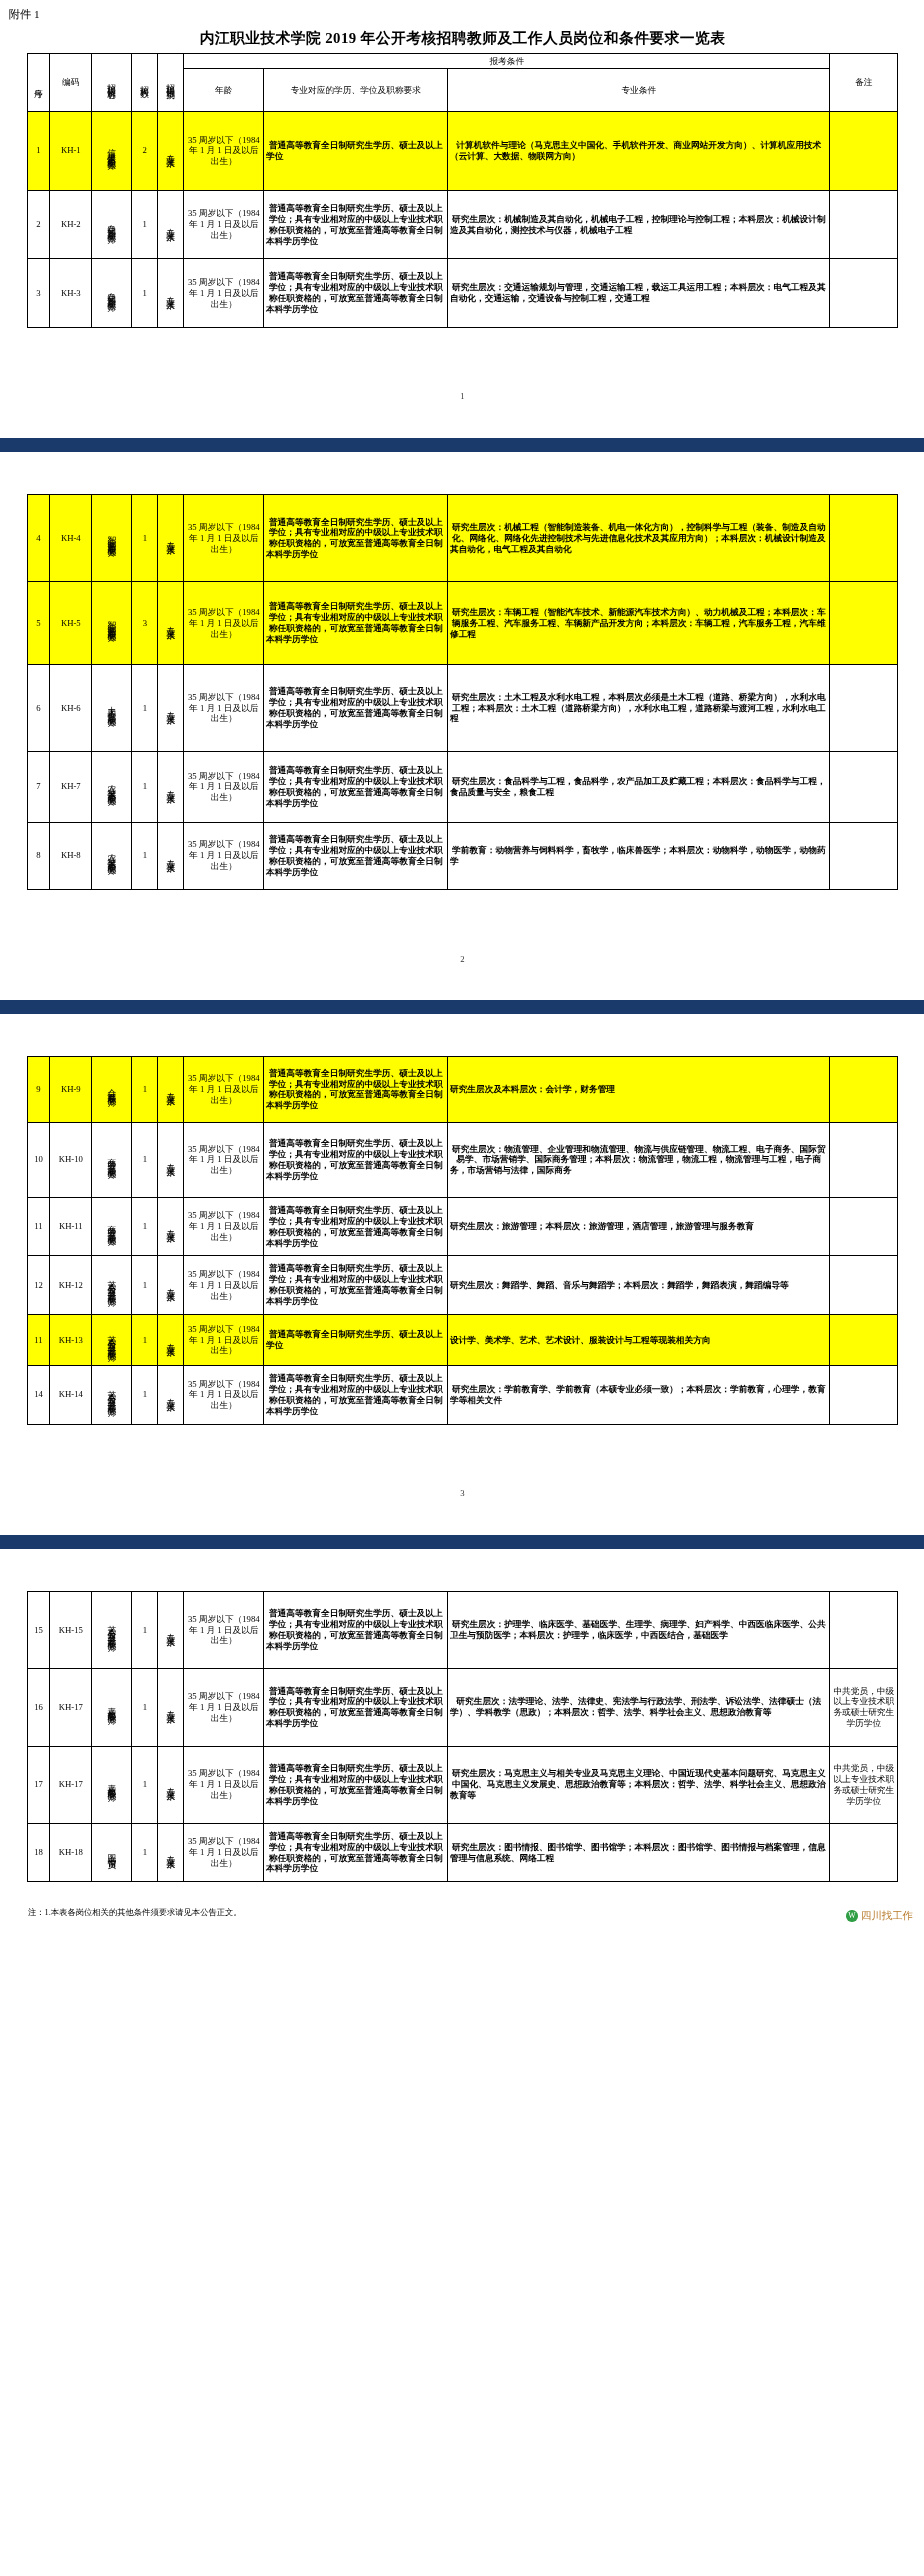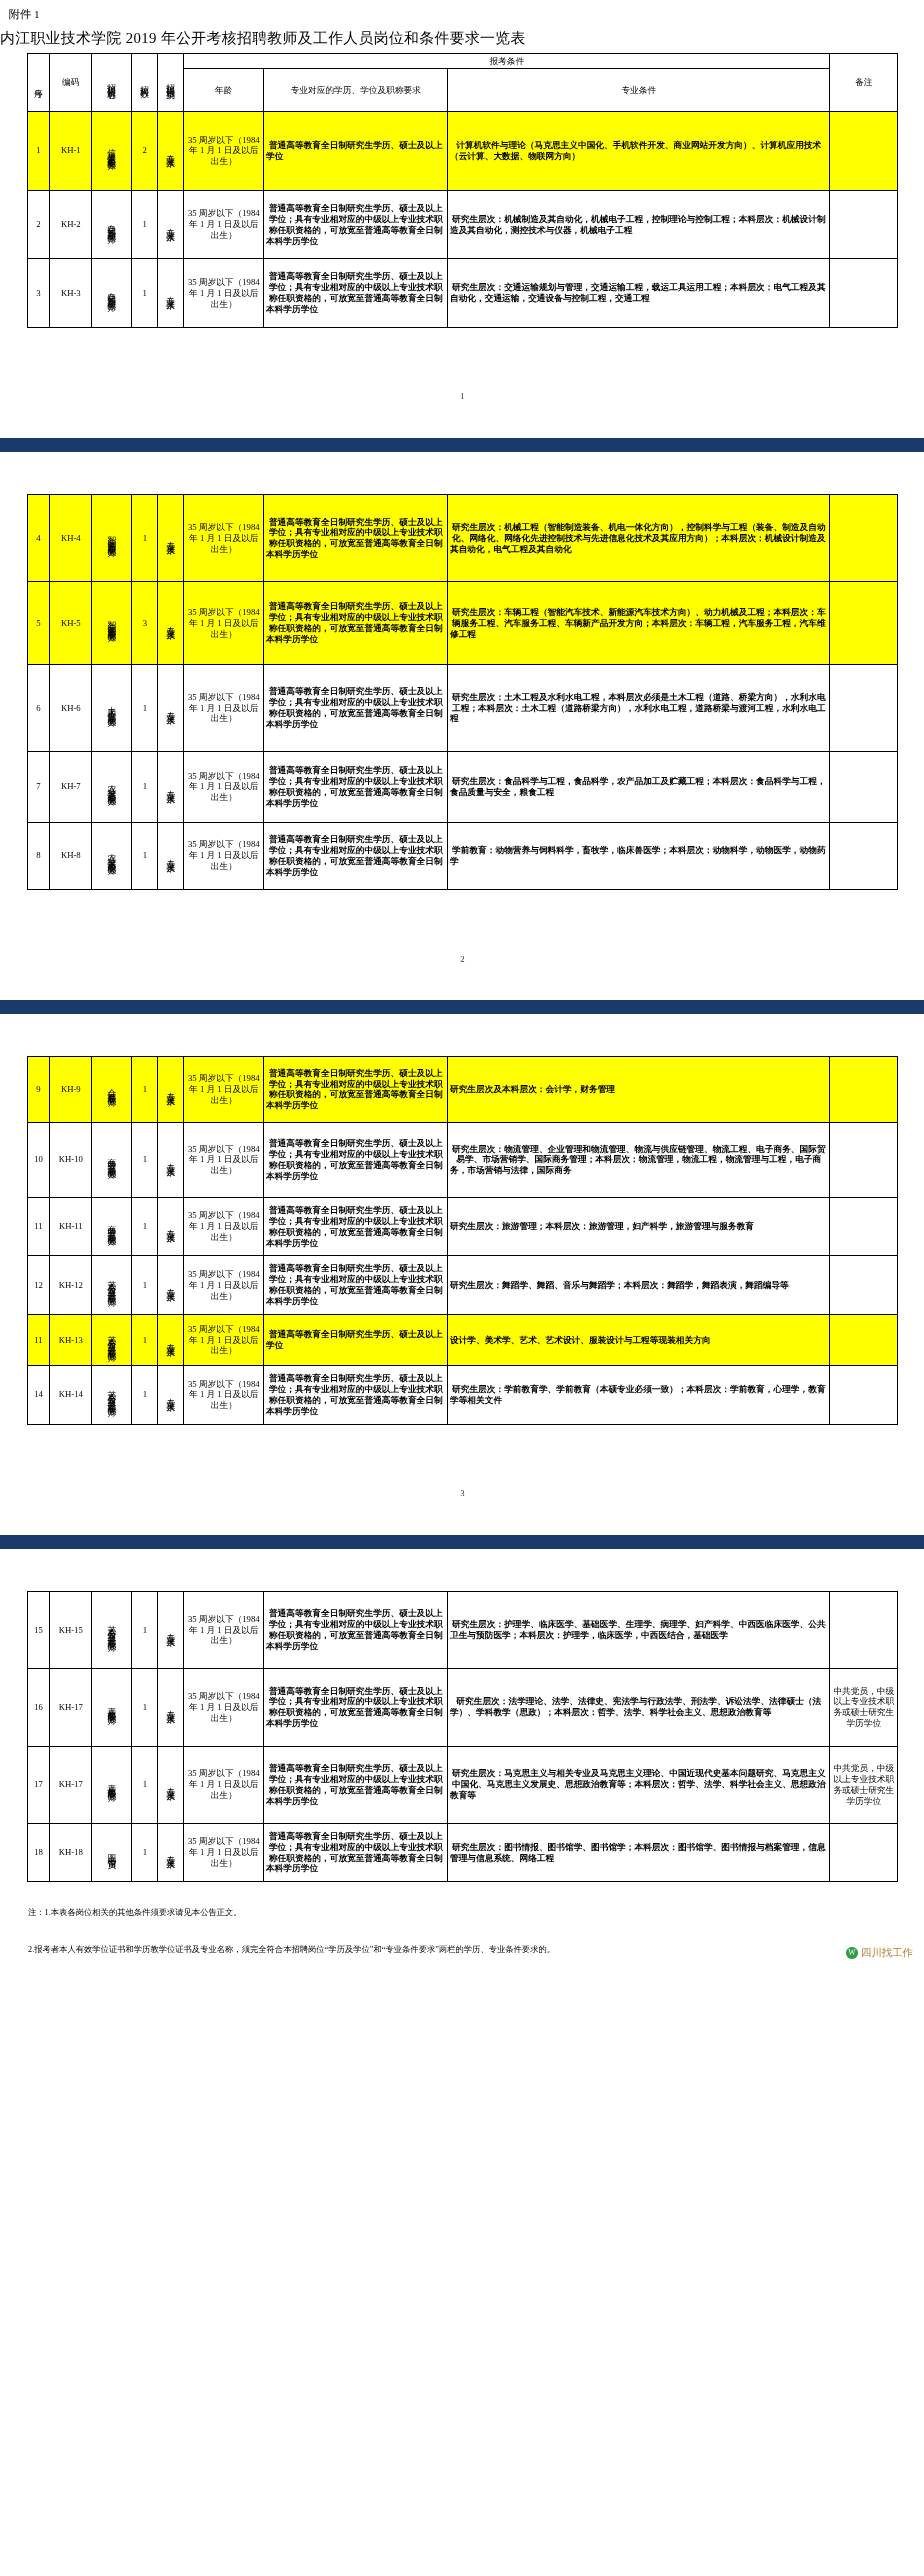--- a/index.html
+++ b/index.html
@@ -1,19 +1,19 @@
 <!DOCTYPE html>
 <html style="font-size:14px"><head>
 <meta charset="utf-8">
 <style>
   html,body{margin:0;padding:0;background:#ffffff;}
   body{width:925px;font-family:"Liberation Serif","DejaVu Serif",serif;color:#000;}
   .page{width:925px;position:relative;}
   .attach{font-size:11.3px;padding:7px 0 1.7px 8.7px;}
-  .doc-title{text-align:left;font-size:14.8px;font-weight:normal;letter-spacing:0.4px;margin:5.2px 0 5.2px 0;}
+  .doc-title{text-align:center;font-size:14.8px;font-weight:bold;letter-spacing:0.4px;margin:5.2px 0 5.2px 0;}
   table{border-collapse:collapse;table-layout:fixed;}
   .tbl{width:870px;margin:0 auto;border:0.9px solid #000;}
   .tbl td,.tbl th{border:0.9px solid #000;font-size:8.7px;line-height:1.25;padding:1.7px 1.7px;vertical-align:middle;text-align:center;}
   .vert{writing-mode:vertical-rl;text-orientation:upright;letter-spacing:1.7px;white-space:nowrap;margin:0 auto;}
   .hl{background:#ffff00;}
   .cell-just{text-align:justify;text-align-last:left;font-weight:bold;}
   .hdr{font-size:9.6px;font-weight:normal;}
   .sep{height:35px;background:#ffffff;}
   .band{height:14px;background:#1a3a6b;}
   .pagenum{text-align:center;font-size:8.7px;color:#333;padding:2.6px 0 1.7px 0;}
@@ -232,21 +232,21 @@
     </tr>
 
     <tr>
       <td>11</td>
       <td>KH-11</td>
       <td><span class="vert">商务管理系专职教师</span></td>
       <td>1</td>
       <td><span class="vert">专业技术</span></td>
       <td style="height:54px">35 周岁以下（1984 年 1 月 1 日及以后出生）</td>
       <td class="cell-just">普通高等教育全日制研究生学历、硕士及以上学位；具有专业相对应的中级以上专业技术职称任职资格的，可放宽至普通高等教育全日制本科学历学位</td>
-      <td class="cell-just">研究生层次：旅游管理；本科层次：旅游管理，妇产科学，旅游管理与服务教育</td>
+      <td class="cell-just">研究生层次：旅游管理；本科层次：旅游管理，酒店管理，旅游管理与服务教育</td>
       <td></td>
     </tr>
 
     <tr>
       <td>12</td>
       <td>KH-12</td>
       <td><span class="vert">艺术与公共服务系专职教师</span></td>
       <td>1</td>
       <td><span class="vert">专业技术</span></td>
       <td style="height:54px">35 周岁以下（1984 年 1 月 1 日及以后出生）</td>
@@ -349,21 +349,20 @@
       <td style="height:54px">35 周岁以下（1984 年 1 月 1 日及以后出生）</td>
       <td class="cell-just">普通高等教育全日制研究生学历、硕士及以上学位；具有专业相对应的中级以上专业技术职称任职资格的，可放宽至普通高等教育全日制本科学历学位</td>
       <td class="cell-just">研究生层次：图书情报、图书馆学、图书馆学；本科层次：图书馆学、图书情报与档案管理，信息管理与信息系统、网络工程</td>
       <td></td>
     </tr>
 
   </tbody>
     </table>
 
   <div class="footnote">注：1.本表各岗位相关的其他条件须要求请见本公告正文。</div>
-  <div class="footnote">2.报考者本人有效学位证书和学历教学位证书及专业名称，须完全符合本招聘岗位“学历及学位”和“专业条件要求”两栏的学历、专业条件要求的。</div>
 
   <div class="wm">
     <span class="circ">W</span>
     <span>四川找工作</span>
   </div>
   <div style="height:8.7px"></div>
 </div>
 
 
 </body></html>

